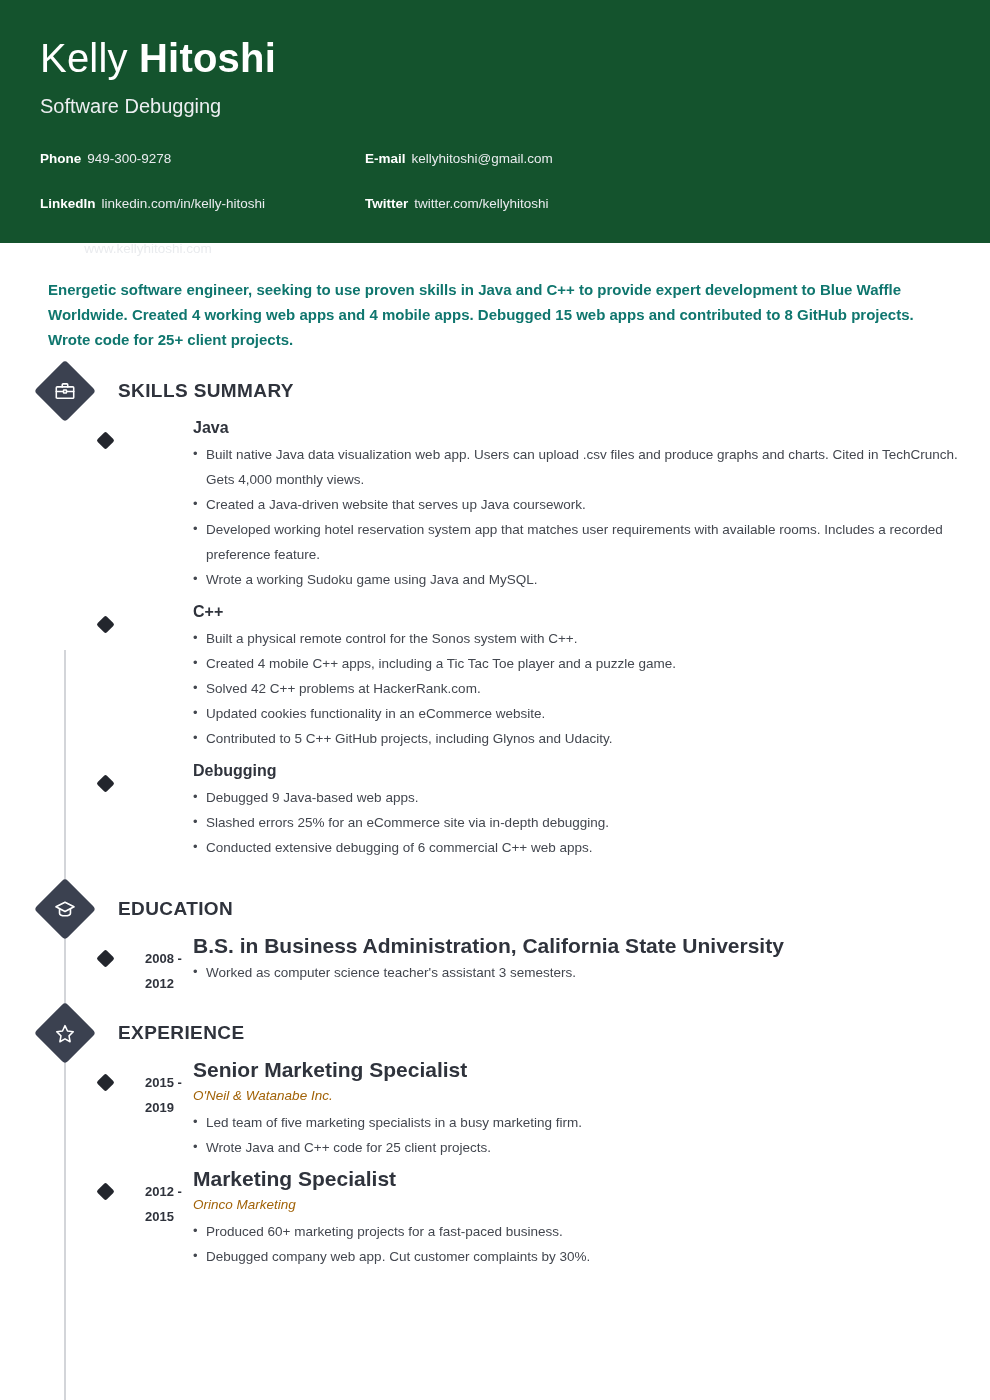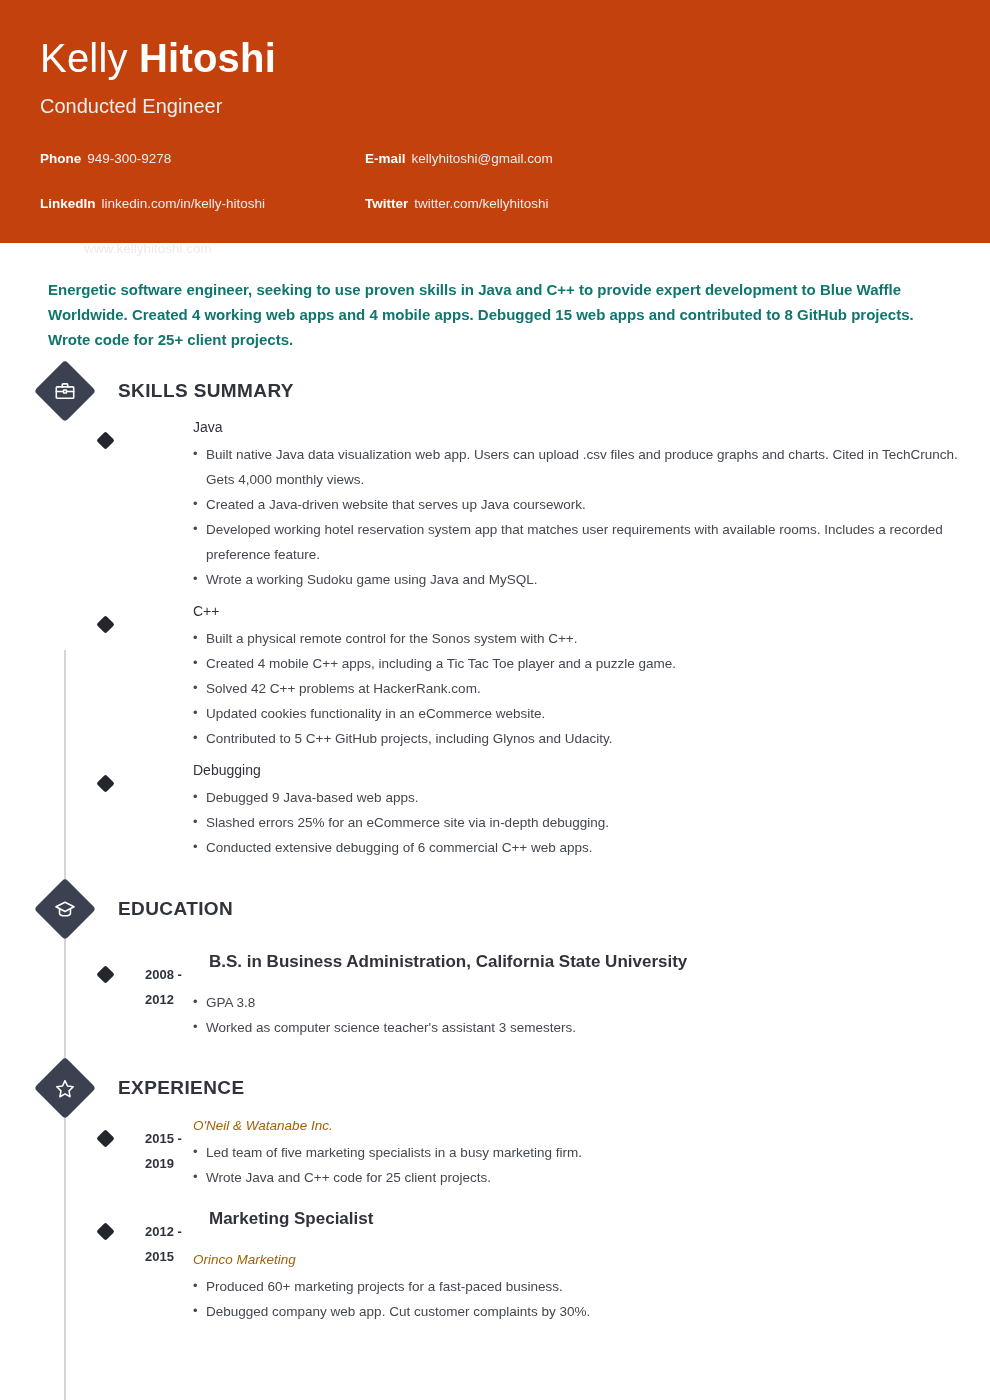--- a/index.html
+++ b/index.html
@@ -8,21 +8,21 @@
     width: 990px;
     height: 1400px;
     background: #ffffff;
     font-family: "Liberation Sans", sans-serif;
     color: #3c4049;
     overflow: hidden;
   }
 
   
   .header {
-    background: #c2410c;
+    background: #14532d;
     height: 243px;
     padding: 34px 40px 0 40px;
     color: #ffffff;
     position: relative;
   }
   .name {
     font-size: 40px;
     line-height: 48px;
     font-weight: 300;
     letter-spacing: 0.2px;
@@ -128,31 +128,31 @@
     position: absolute;
     left: 105px;
     width: 60px;
     font-size: 13px;
     line-height: 25px;
     font-weight: 700;
     color: #2f333c;
   }
 
   h3.entry-title {
-    margin: 16px;
-    font-size: 17px;
+    margin: 0;
+    font-size: 21px;
     line-height: 25px;
     font-weight: 700;
     color: #2f333c;
   }
   h4.skill-name {
     margin: 0;
-    font-size: 14px;
-    line-height: 25px;
-    font-weight: 400;
+    font-size: 16px;
+    line-height: 25px;
+    font-weight: 700;
     color: #2f333c;
   }
   .entry-org {
     font-size: 13.5px;
     line-height: 25px;
     font-style: italic;
     color: #a16207;
     margin: 1px 0 0 0;
   }
   ul.bullets {
@@ -181,21 +181,21 @@
   .skill-block { margin-bottom: 7px; }
   .exp-block { margin-bottom: 6px; }
   .sp-before-edu { height: 18px; }
 </style>
 </head>
 <body>
 
 <div class="header">
   <h1 class="name"><span>Kelly</span>
     <span class="last">Hitoshi</span></h1>
-  <div class="job-title">Conducted Engineer</div>
+  <div class="job-title">Software Debugging</div>
 
   <div class="contact-grid">
     <div class="contact-row"><span class="lbl">Phone</span><span>949-300-9278</span></div>
     <div class="contact-row"><span class="lbl">E-mail</span><span>kellyhitoshi@gmail.com</span></div>
     <div class="contact-row"><span class="lbl">LinkedIn</span><span>linkedin.com/in/kelly-hitoshi</span></div>
     <div class="contact-row"><span class="lbl">Twitter</span><span>twitter.com/kellyhitoshi</span></div>
     <div class="contact-row"><span class="lbl">WWW</span><span>www.kellyhitoshi.com</span></div>
   </div>
 </div>
 
@@ -266,21 +266,20 @@
     </div>
 
     <div class="entry exp-block">
       <div class="entry-marker" style="top:19px"></div>
       <div class="entry-date" style="top:13px">
         <div>2008 -</div>
         <div>2012</div>
       </div>
       <h3 class="entry-title">B.S. in Business Administration, California State University</h3>
       <ul class="bullets">
-        <li>GPA 3.8</li>
         <li>Worked as computer science teacher's assistant 3 semesters.</li>
       </ul>
     </div>
   </div>
 
   <div class="sp-before-edu"></div>
 
   <div class="section">
     <div class="section-head">
       <div class="diamond">
@@ -290,20 +289,21 @@
       </div>
       <div class="section-title">EXPERIENCE</div>
     </div>
 
     <div class="entry exp-block">
       <div class="entry-marker" style="top:19px"></div>
       <div class="entry-date" style="top:13px">
         <div>2015 -</div>
         <div>2019</div>
       </div>
+      <h3 class="entry-title">Senior Marketing Specialist</h3>
       <div class="entry-org">O'Neil &amp; Watanabe Inc.</div>
       <ul class="bullets">
         <li>Led team of five marketing specialists in a busy marketing firm.</li>
         <li>Wrote Java and C++ code for 25 client projects.</li>
       </ul>
     </div>
 
     <div class="entry exp-block">
       <div class="entry-marker" style="top:19px"></div>
       <div class="entry-date" style="top:13px">

